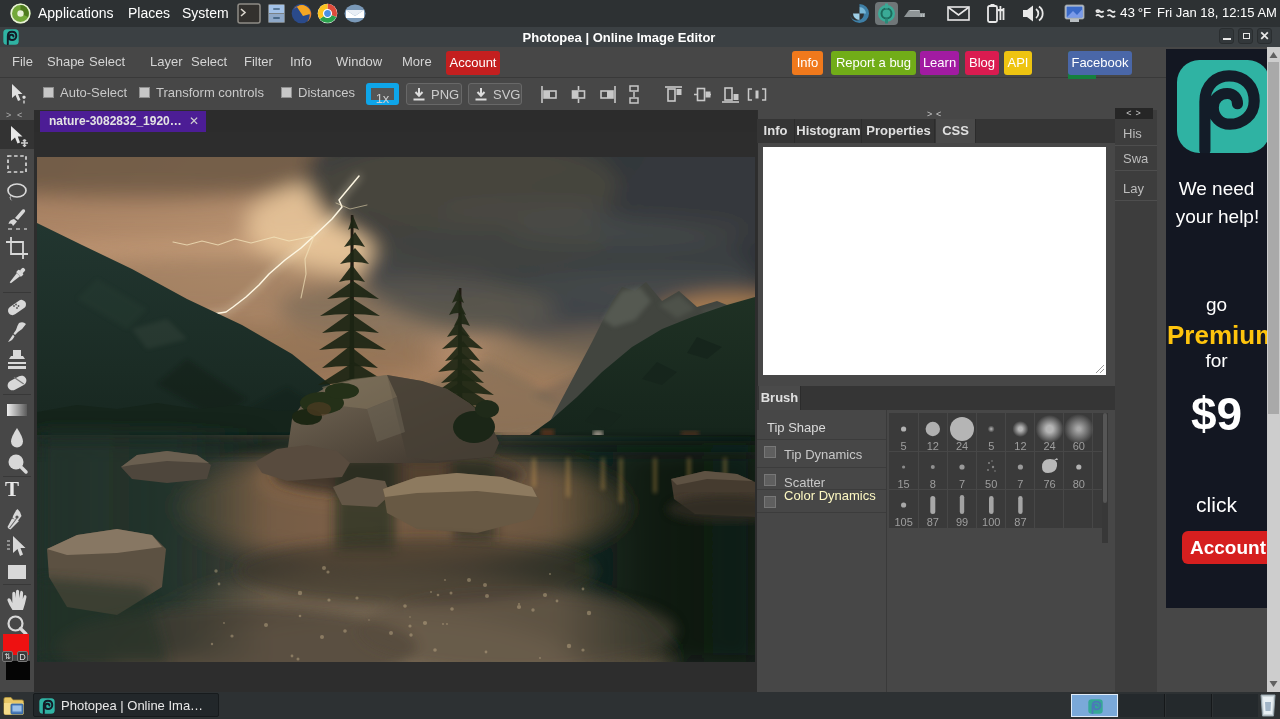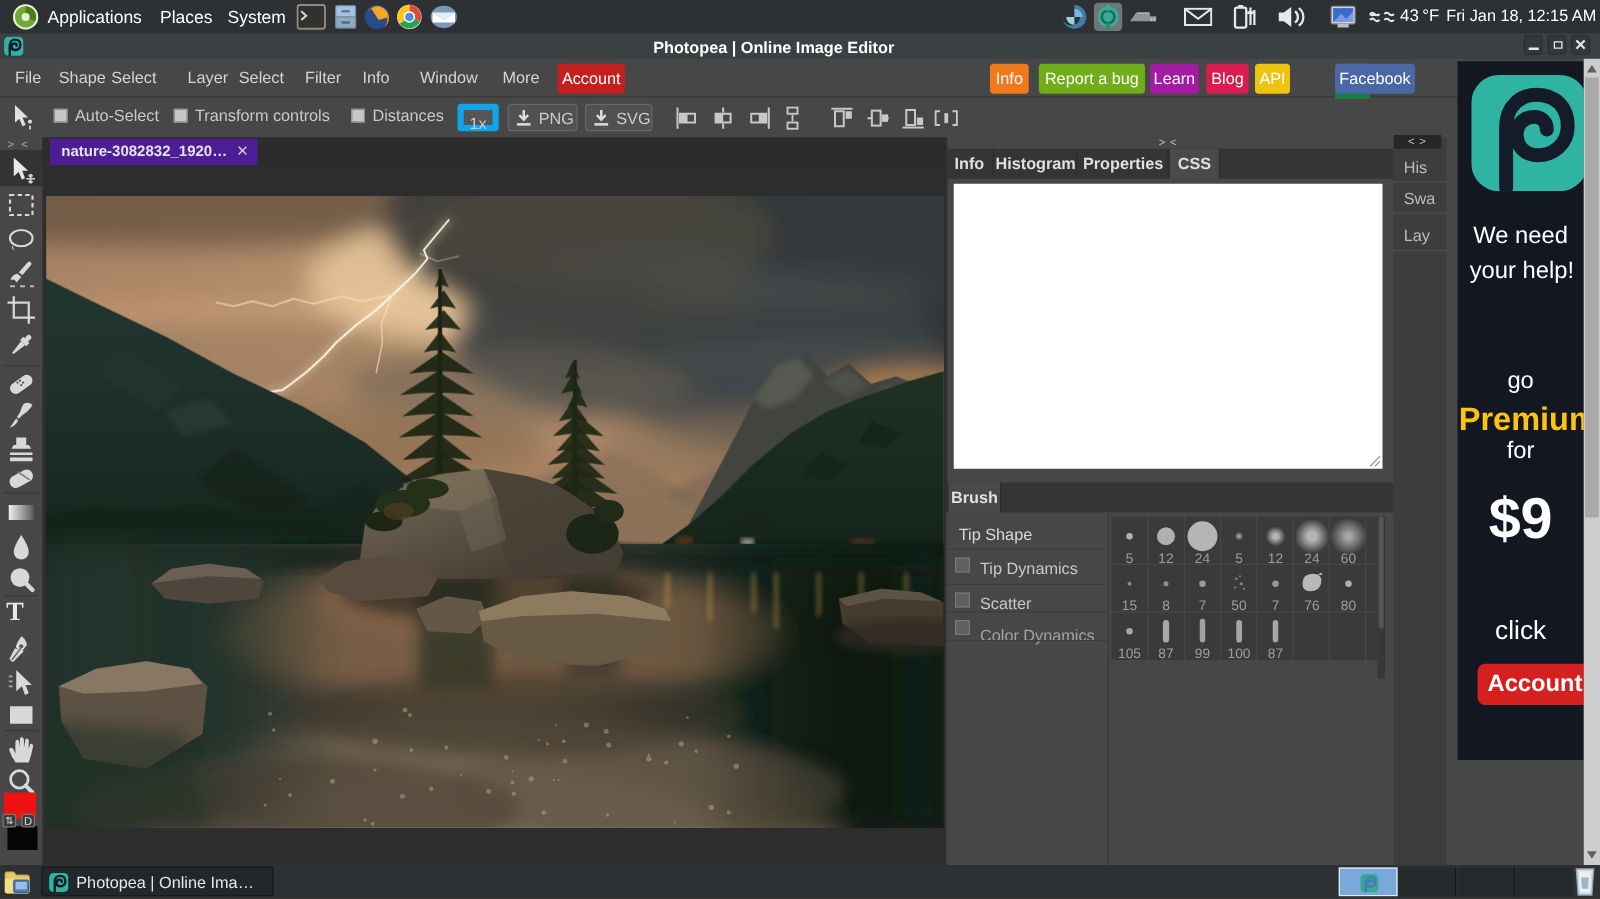--- a/index.html
+++ b/index.html
@@ -630,21 +630,21 @@
       <div class="abs" style="left:129px;top:0;width:1px;height:282px;background:#3a3a3a"></div>
       <div class="abs" style="left:10px;top:10px;color:#dadada;font-size:13px">Tip Shape</div>
       <div class="abs" style="left:0px;top:29px;width:129px;height:1px;background:#3c3c3c"></div>
       <div class="brcb" style="top:36px"></div>
       <div class="abs" style="left:27px;top:37px;color:#c8c8c8;font-size:13px">Tip Dynamics</div>
       <div class="abs" style="left:0px;top:57px;width:129px;height:1px;background:#3c3c3c"></div>
       <div class="brcb" style="top:64px"></div>
       <div class="abs" style="left:27px;top:65px;color:#c8c8c8;font-size:13px">Scatter</div>
       <div class="abs" style="left:0px;top:79px;width:129px;height:1px;background:#3c3c3c"></div>
       <div class="brcb" style="top:86px"></div>
-      <div class="abs" style="left:27px;top:91px;color:#a3a3a3;font-size:13px">Color Dynamics</div>
+      <div class="abs" style="left:27px;top:78px;color:#fef9c3;font-size:13px">Color Dynamics</div>
       <div class="abs" style="left:0px;top:102px;width:129px;height:1px;background:#3c3c3c"></div>
       <svg class="abs" style="left:132px;top:3px" width="219" height="130" viewBox="0 0 219 130">
         <defs>
           <radialGradient id="soft1">
               <stop offset="0.25" stop-color="#b5b5b5"></stop>
               <stop offset="1" stop-color="#b5b5b5" stop-opacity="0"></stop>
             </radialGradient>
           <radialGradient id="soft2">
               <stop offset="0.12" stop-color="#a8a8a8"></stop>
               <stop offset="1" stop-color="#a8a8a8" stop-opacity="0"></stop>

